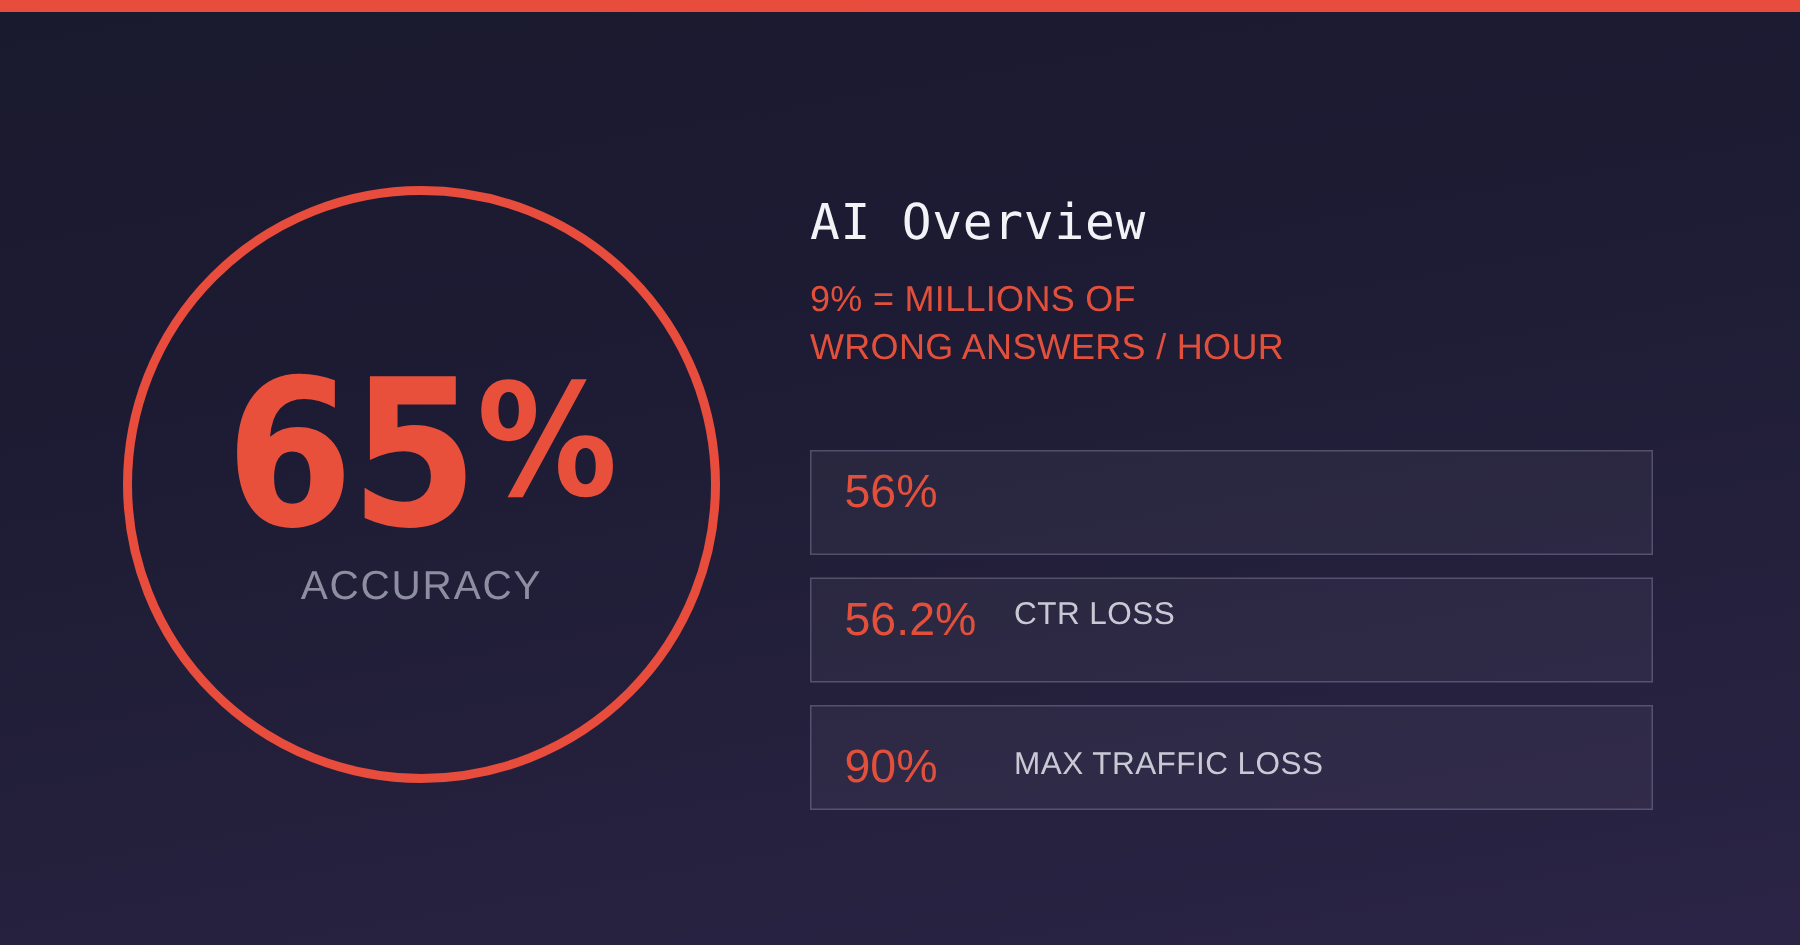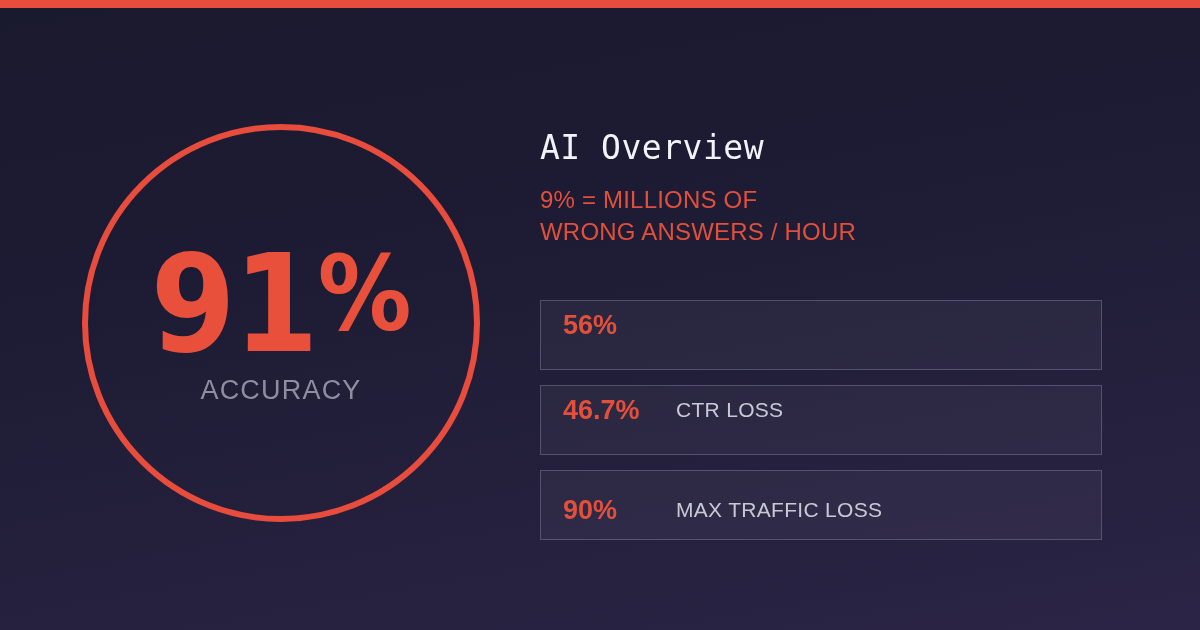--- a/index.html
+++ b/index.html
@@ -130,24 +130,23 @@
     padding-top: 11px;
   }
   .stat-row:last-child {
     margin-bottom: 0;
     align-items: center;
   }
   .stat-value {
     width: 135px;
     padding-left: 22px;
     box-sizing: border-box;
-    font-size: 27px;
+    font-size: 31px;
     color: #e2503c;
     line-height: 1;
-    font-weight: bold;
   }
   .stat-label {
     font-size: 21px;
     color: #c9c9d6;
     letter-spacing: 0.3px;
     line-height: 1.25;
   }
 
   
   .footer {
@@ -177,41 +176,41 @@
 <body>
 
 <div class="card">
 
   <div class="accent-bar"></div>
 
   <div class="gauge">
     <div class="gauge-ring"></div>
     <div class="gauge-inner">
       <div class="gauge-value">
-        <span class="gauge-number">91</span>
+        <span class="gauge-number">65</span>
         <span class="gauge-pct">%</span>
       </div>
       <div class="gauge-caption">ACCURACY</div>
     </div>
   </div>
 
   <div class="panel">
     <h1 class="panel-title">AI Overview</h1>
     <p class="panel-subtitle">
       <span>9% = MILLIONS OF</span><br>
       <span>WRONG ANSWERS / HOUR</span>
     </p>
   </div>
 
   <div class="stats">
     <div class="stat-row">
       <div class="stat-value">56%</div>
     </div>
     <div class="stat-row">
-      <div class="stat-value">46.7%</div>
+      <div class="stat-value">56.2%</div>
       <div class="stat-label">CTR LOSS</div>
     </div>
     <div class="stat-row">
       <div class="stat-value">90%</div>
       <div class="stat-label">MAX TRAFFIC LOSS</div>
     </div>
   </div>
 
 
 </div>

